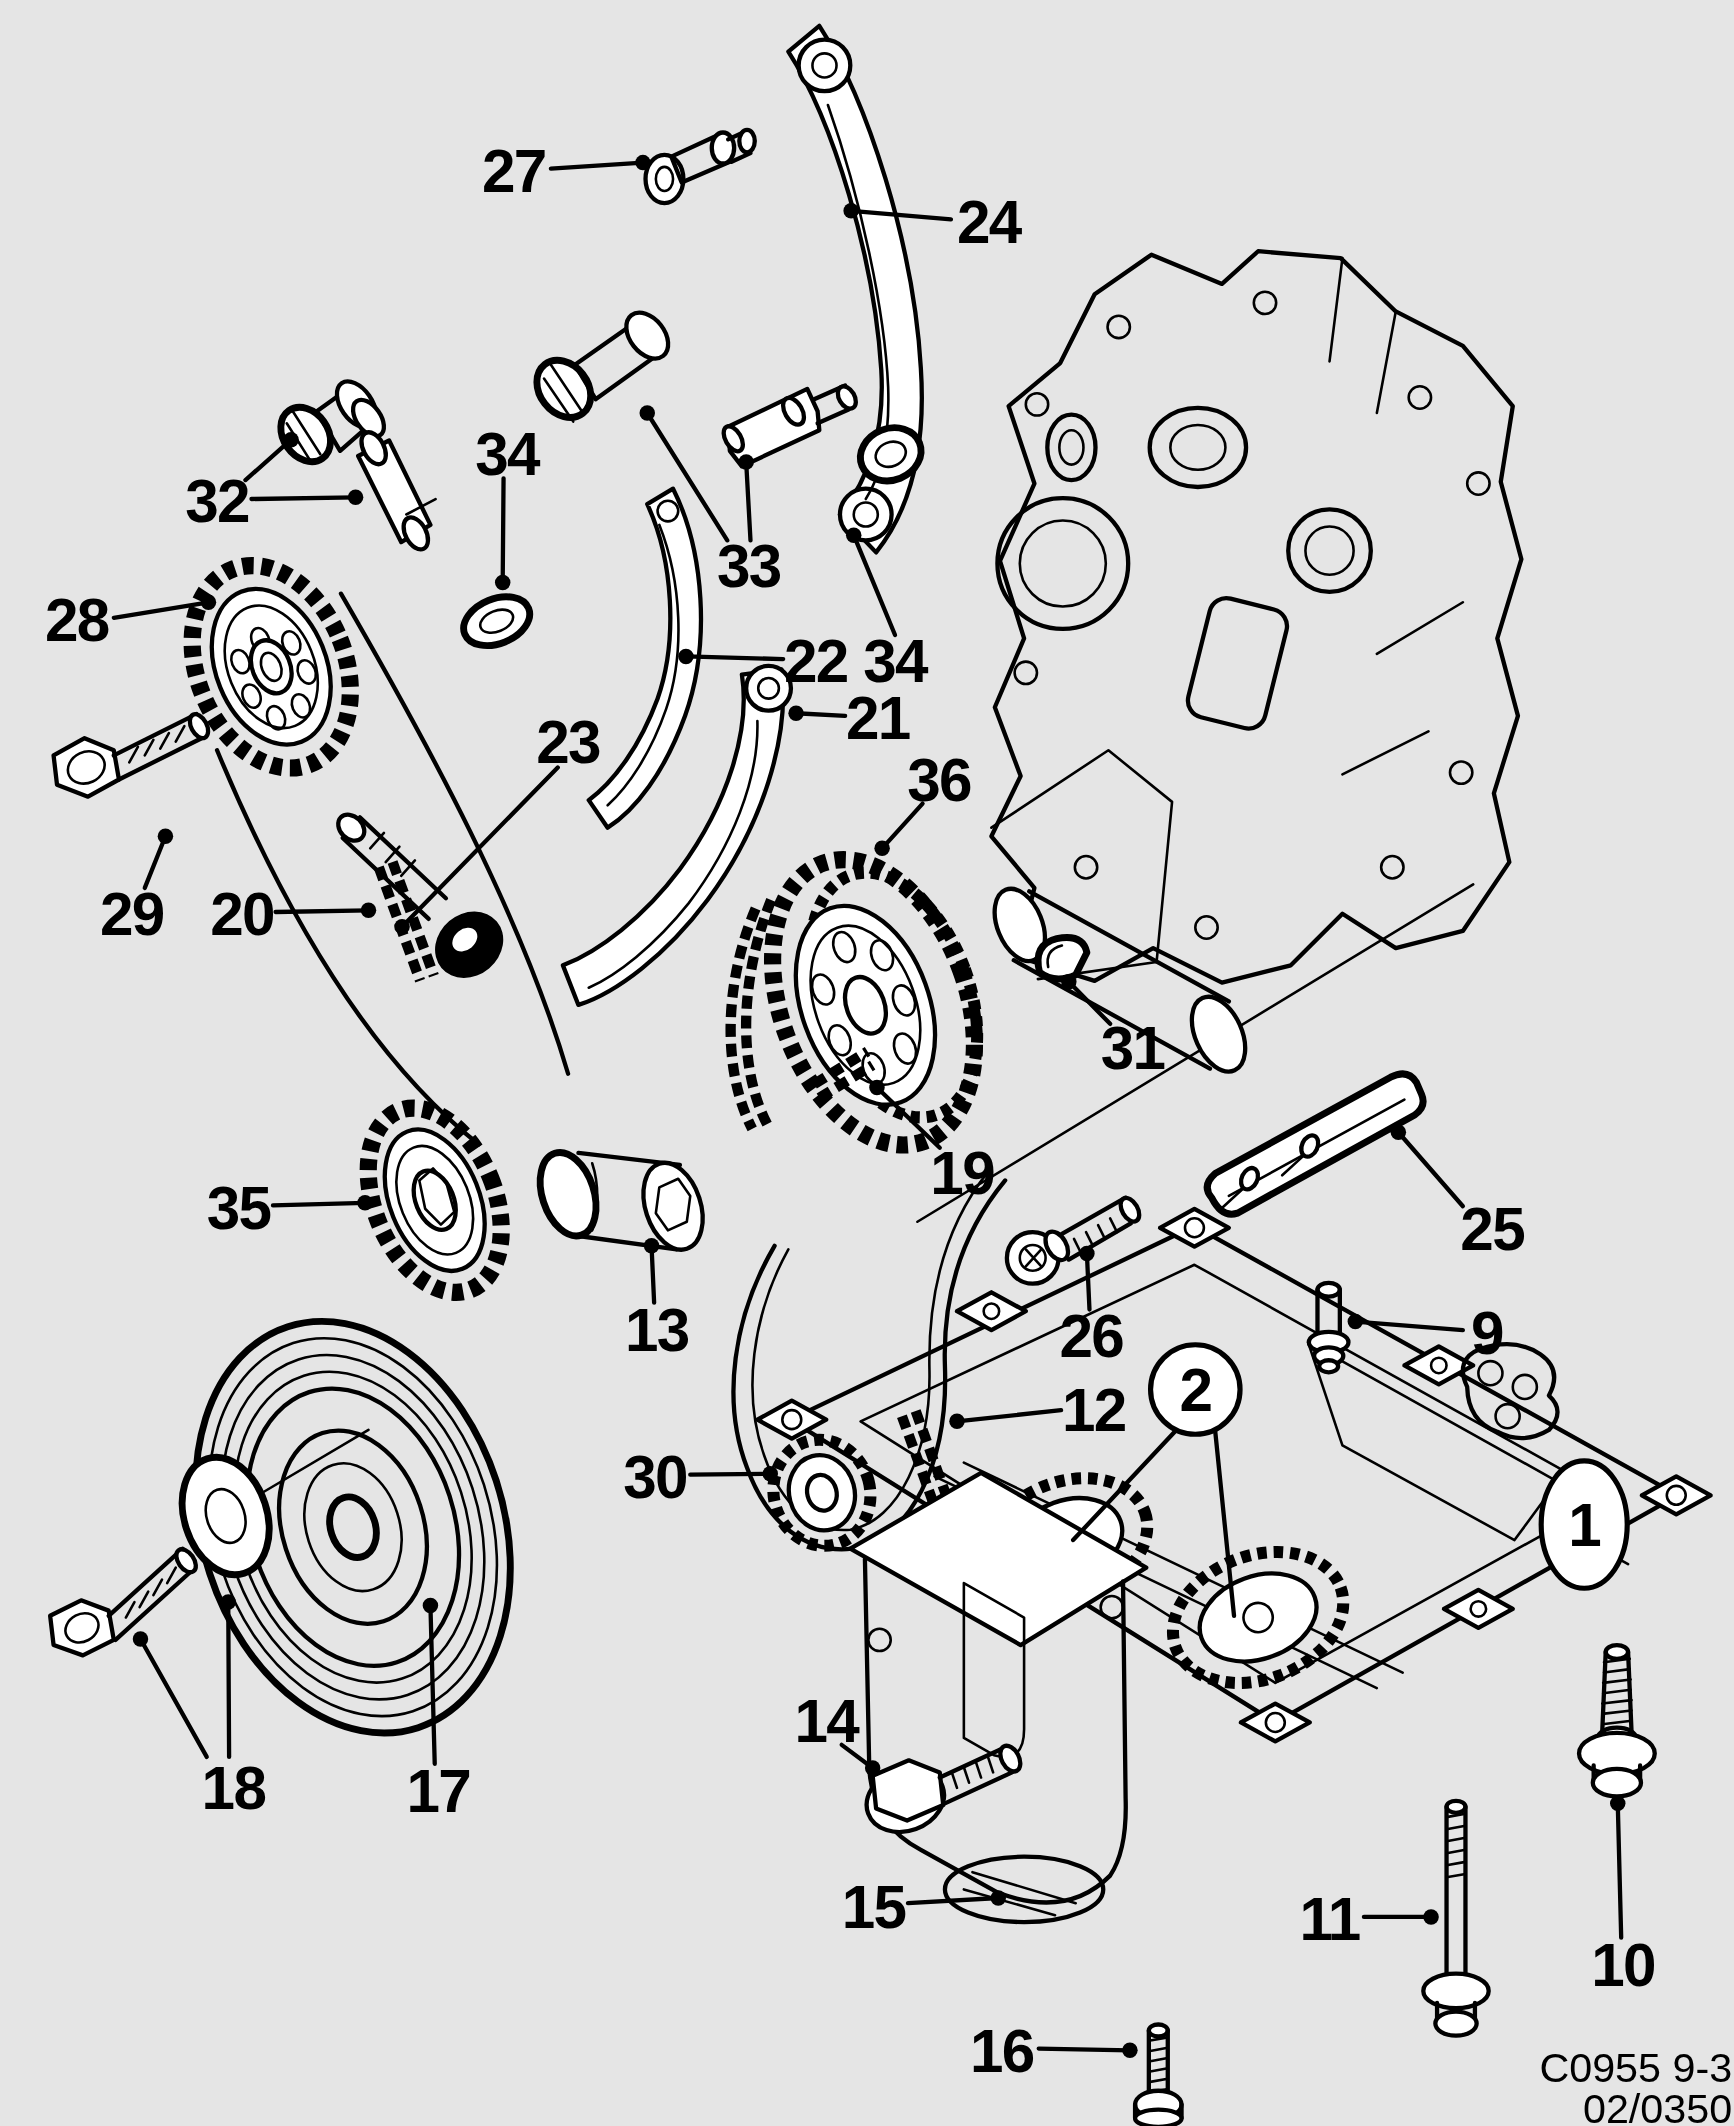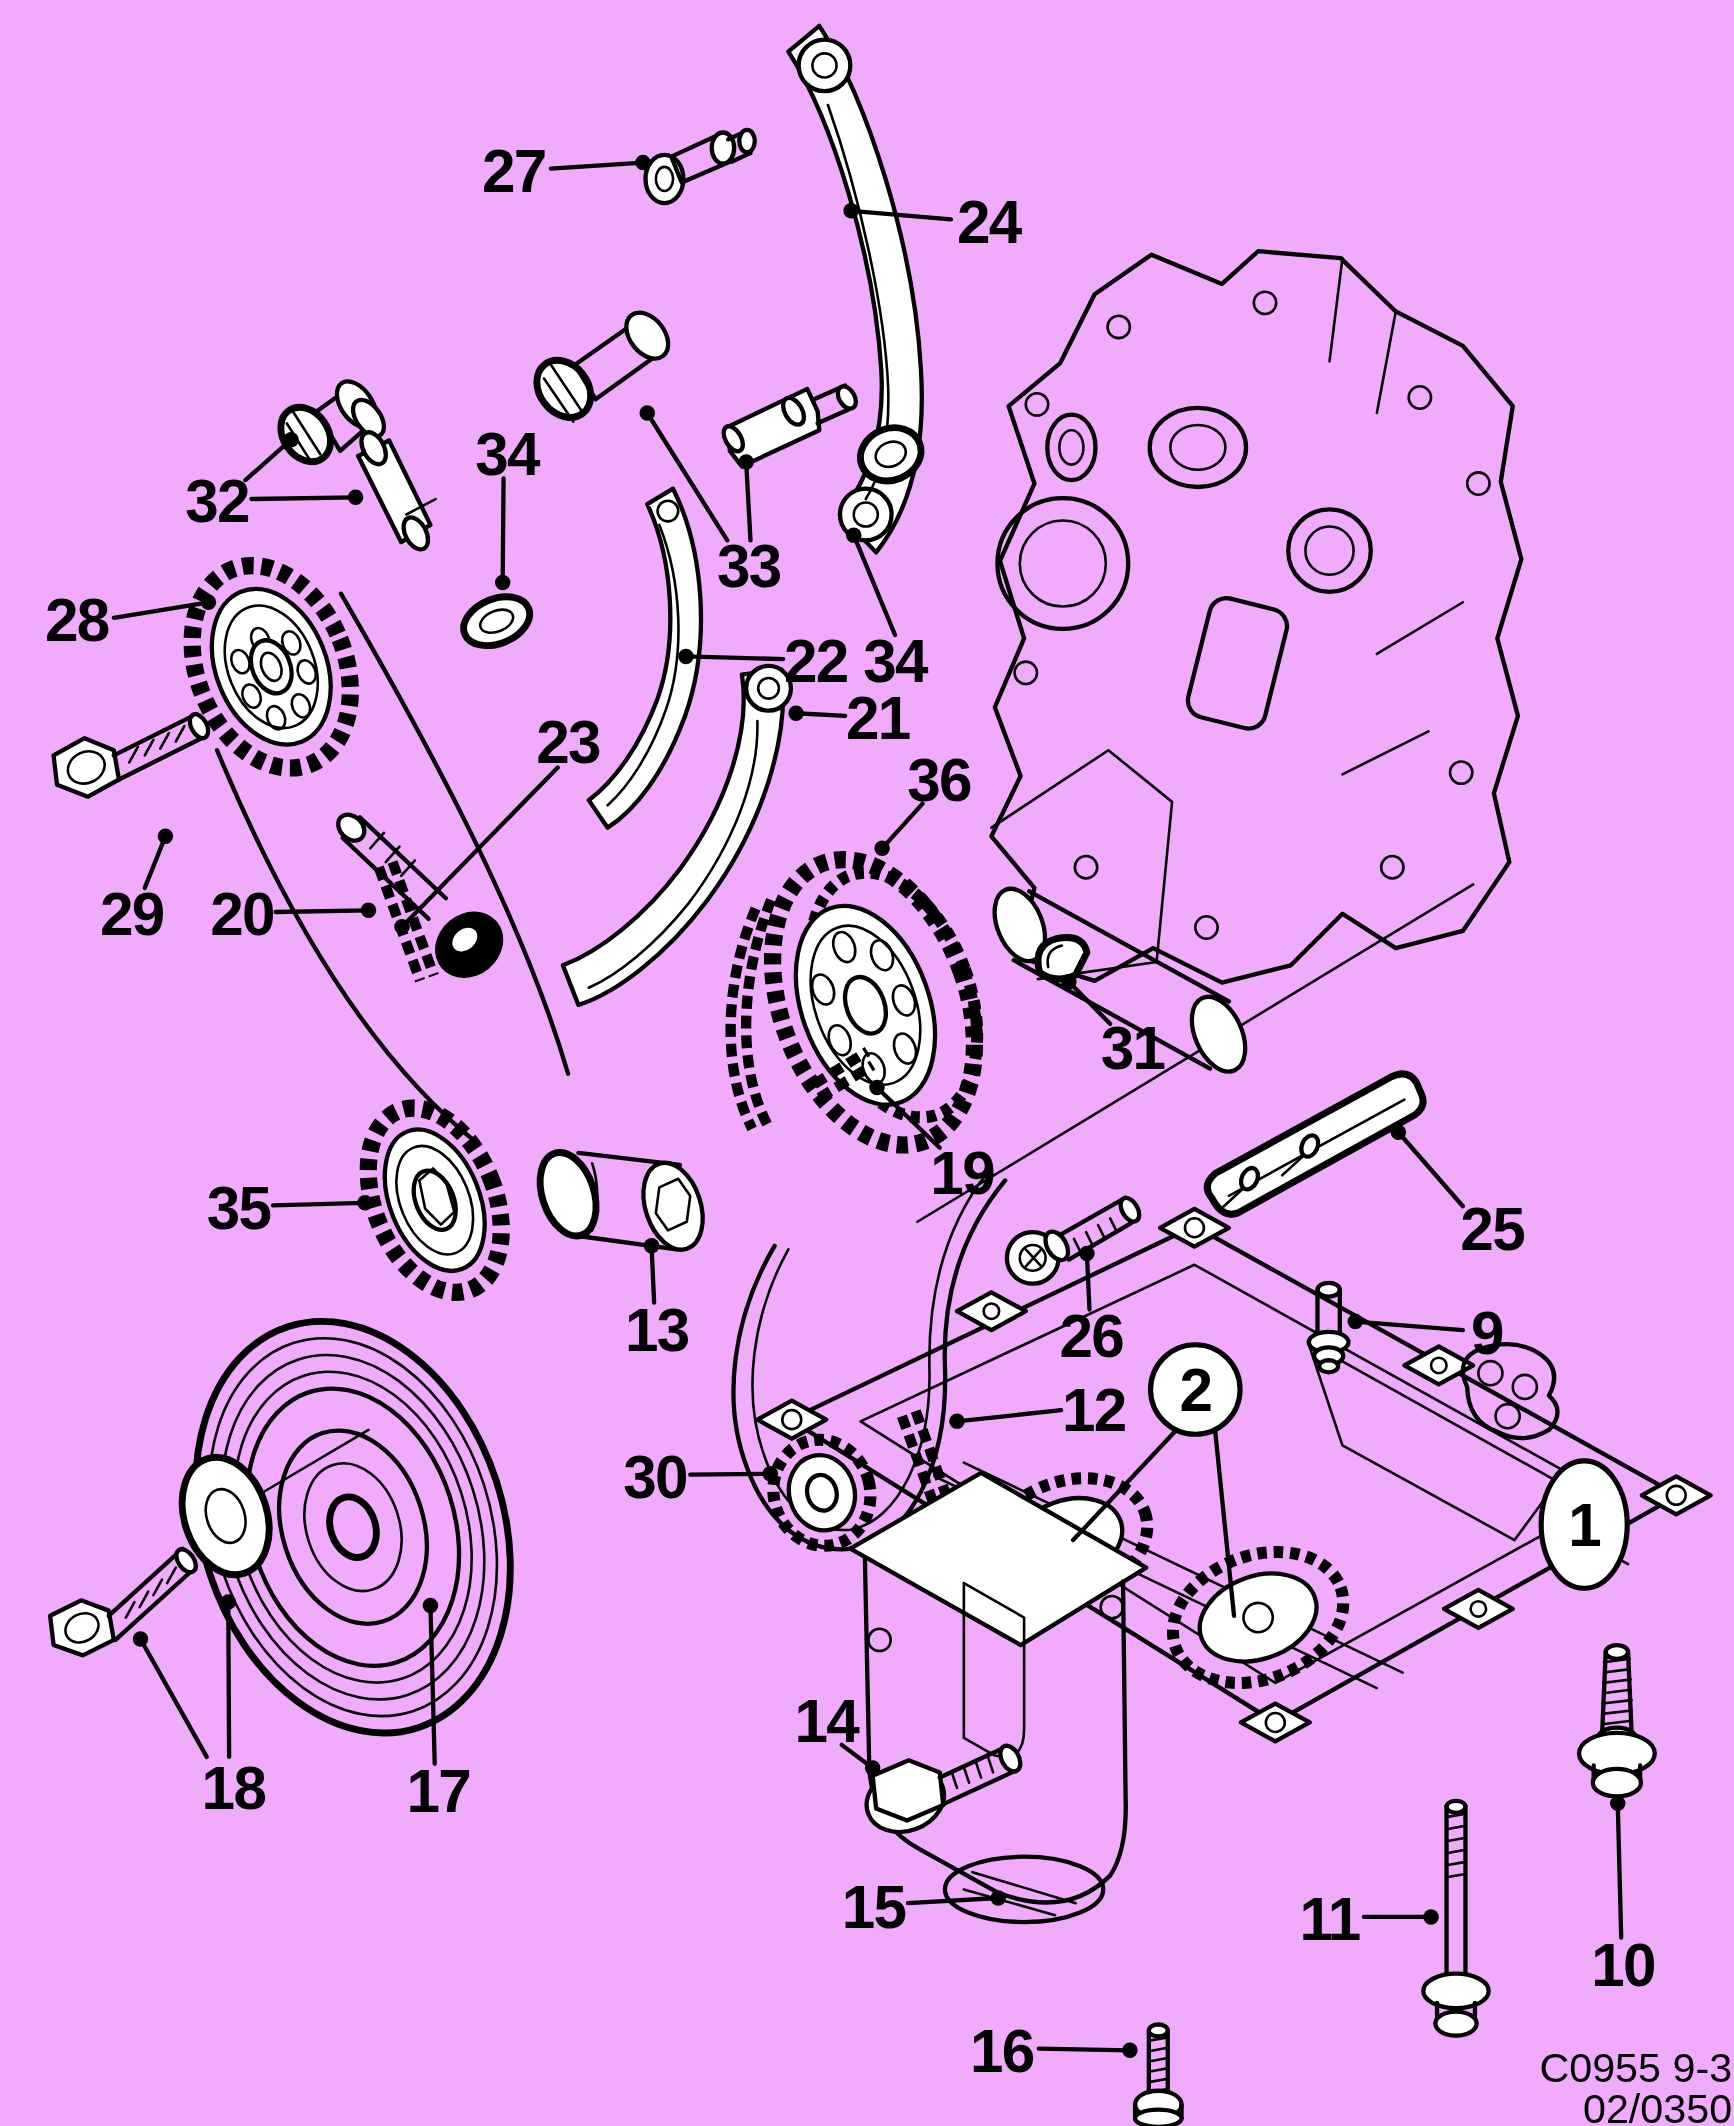--- a/index.html
+++ b/index.html
@@ -1,16 +1,16 @@
 <!DOCTYPE html>
 <html style="font-size:13.8px"><head>
 <meta charset="utf-8">
 <style>
   html,body{margin:0;padding:0;background:#fff;}
-  #page{position:relative;width:1735px;height:2126px;background:#f0abfc;overflow:hidden;
+  #page{position:relative;width:1735px;height:2126px;background:#e5e5e5;overflow:hidden;
         font-family:"Liberation Sans","DejaVu Sans",sans-serif;}
   svg{position:absolute;left:0;top:0;}
   .s  {stroke:#000;fill:none;stroke-width:5;stroke-linecap:round;stroke-linejoin:round;}
   .s3 {stroke:#000;fill:none;stroke-width:3;stroke-linecap:round;stroke-linejoin:round;}
   .s8 {stroke:#000;fill:none;stroke-width:8;stroke-linecap:round;stroke-linejoin:round;}
   .w  {stroke:#000;fill:#fff;stroke-width:5;stroke-linejoin:round;}
   .w8 {stroke:#000;fill:#fff;stroke-width:8;stroke-linejoin:round;}
   .b  {fill:#000;stroke:none;}
   .teeth{stroke:#000;fill:none;stroke-width:20;stroke-dasharray:13 9;}
   .teeth2{stroke:#000;fill:none;stroke-width:14;stroke-dasharray:11 8;}

